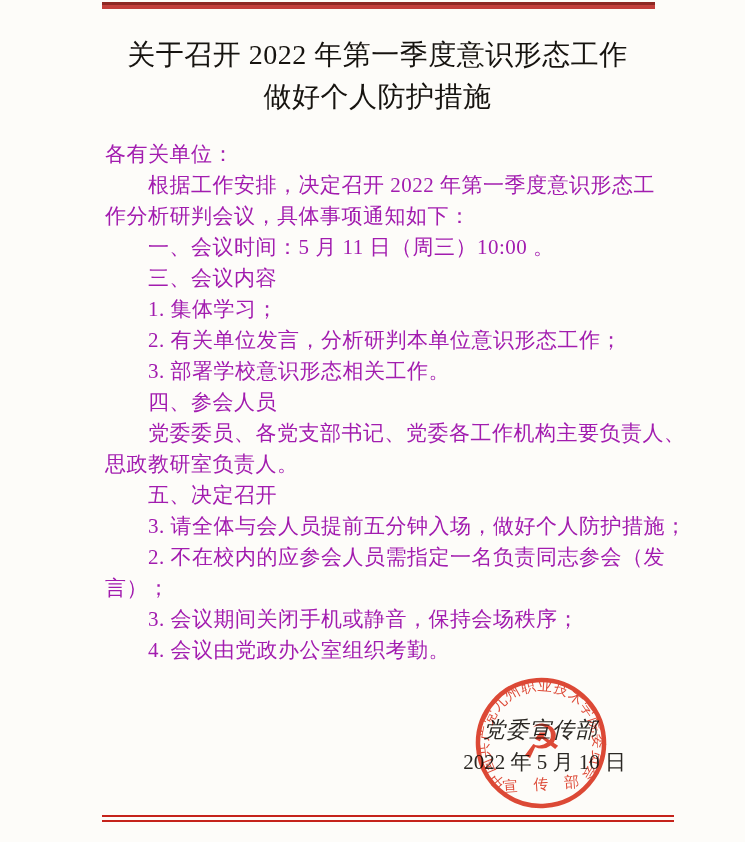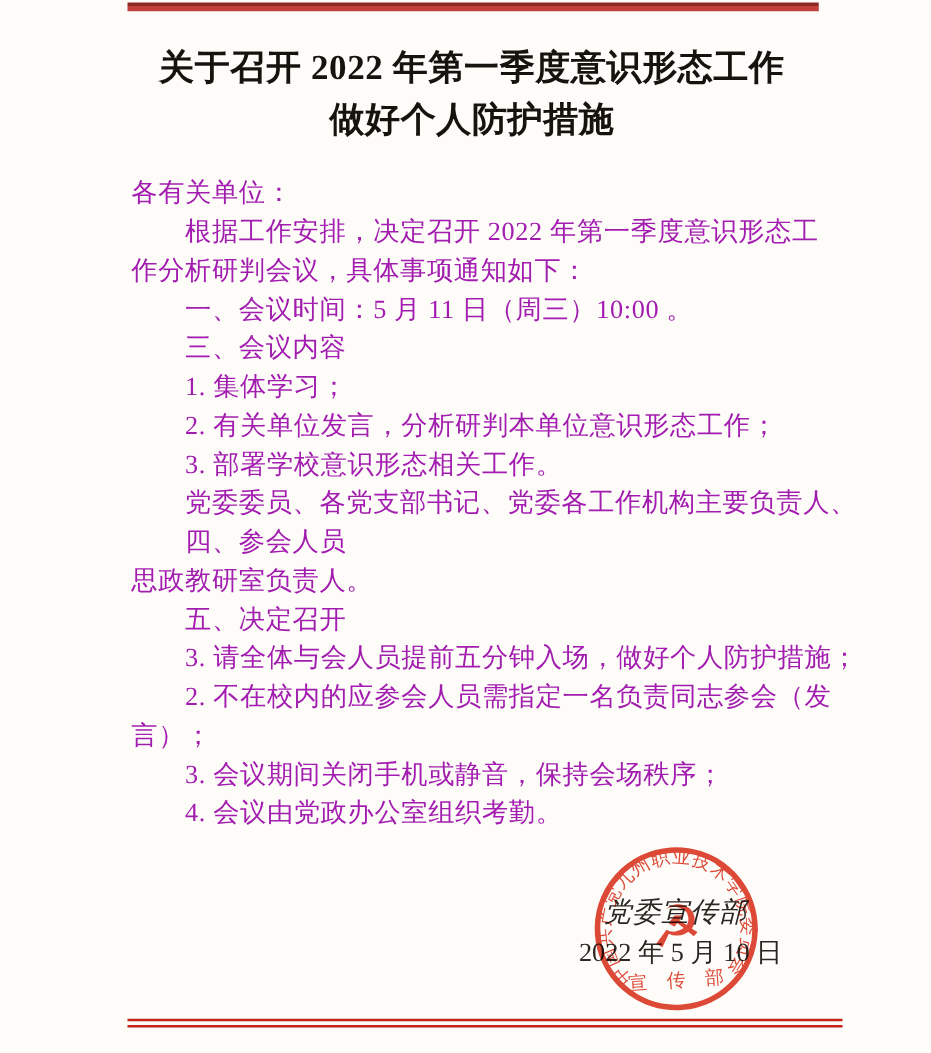--- a/index.html
+++ b/index.html
@@ -21,21 +21,21 @@
   }
   
   .bottom-rule{
     position:absolute;left:102px;top:815px;width:572px;height:3px;
     border-top:2px solid #c5231b;
     border-bottom:2px solid #c5231b;
   }
   .title{
     position:absolute;left:95px;top:34px;width:565px;
     text-align:center;
-    font-size:28px;font-weight:700;color:#16130f;
+    font-size:28px;font-weight:400;color:#16130f;
     line-height:42px;
     letter-spacing:0.5px;
   }
   .body-lines{
     position:absolute;left:105px;top:139px;width:600px;
     font-size:21px;color:#a21caf;line-height:31px;
     letter-spacing:0.5px;
     white-space:nowrap;
   }
   .body-lines .line{height:31px;}
@@ -72,22 +72,22 @@
 
   <div class="body-lines">
       <div class="line">各有关单位：</div>
       <div class="line ind">根据工作安排，决定召开 2022 年第一季度意识形态工</div>
       <div class="line">作分析研判会议，具体事项通知如下：</div>
       <div class="line ind">一、会议时间：5 月 11 日（周三）10:00 。</div>
       <div class="line ind">三、会议内容</div>
       <div class="line ind">1. 集体学习；</div>
       <div class="line ind">2. 有关单位发言，分析研判本单位意识形态工作；</div>
       <div class="line ind">3. 部署学校意识形态相关工作。</div>
+      <div class="line ind">四、参会人员</div>
       <div class="line ind">党委委员、各党支部书记、党委各工作机构主要负责人、</div>
-      <div class="line ind">四、参会人员</div>
       <div class="line">思政教研室负责人。</div>
       <div class="line ind">五、决定召开</div>
       <div class="line ind">3. 请全体与会人员提前五分钟入场，做好个人防护措施；</div>
       <div class="line ind">2. 不在校内的应参会人员需指定一名负责同志参会（发</div>
       <div class="line">言）；</div>
       <div class="line ind">3. 会议期间关闭手机或静音，保持会场秩序；</div>
       <div class="line ind">4. 会议由党政办公室组织考勤。</div>
     </div>
 
   <div class="sig-org">党委宣传部</div>

